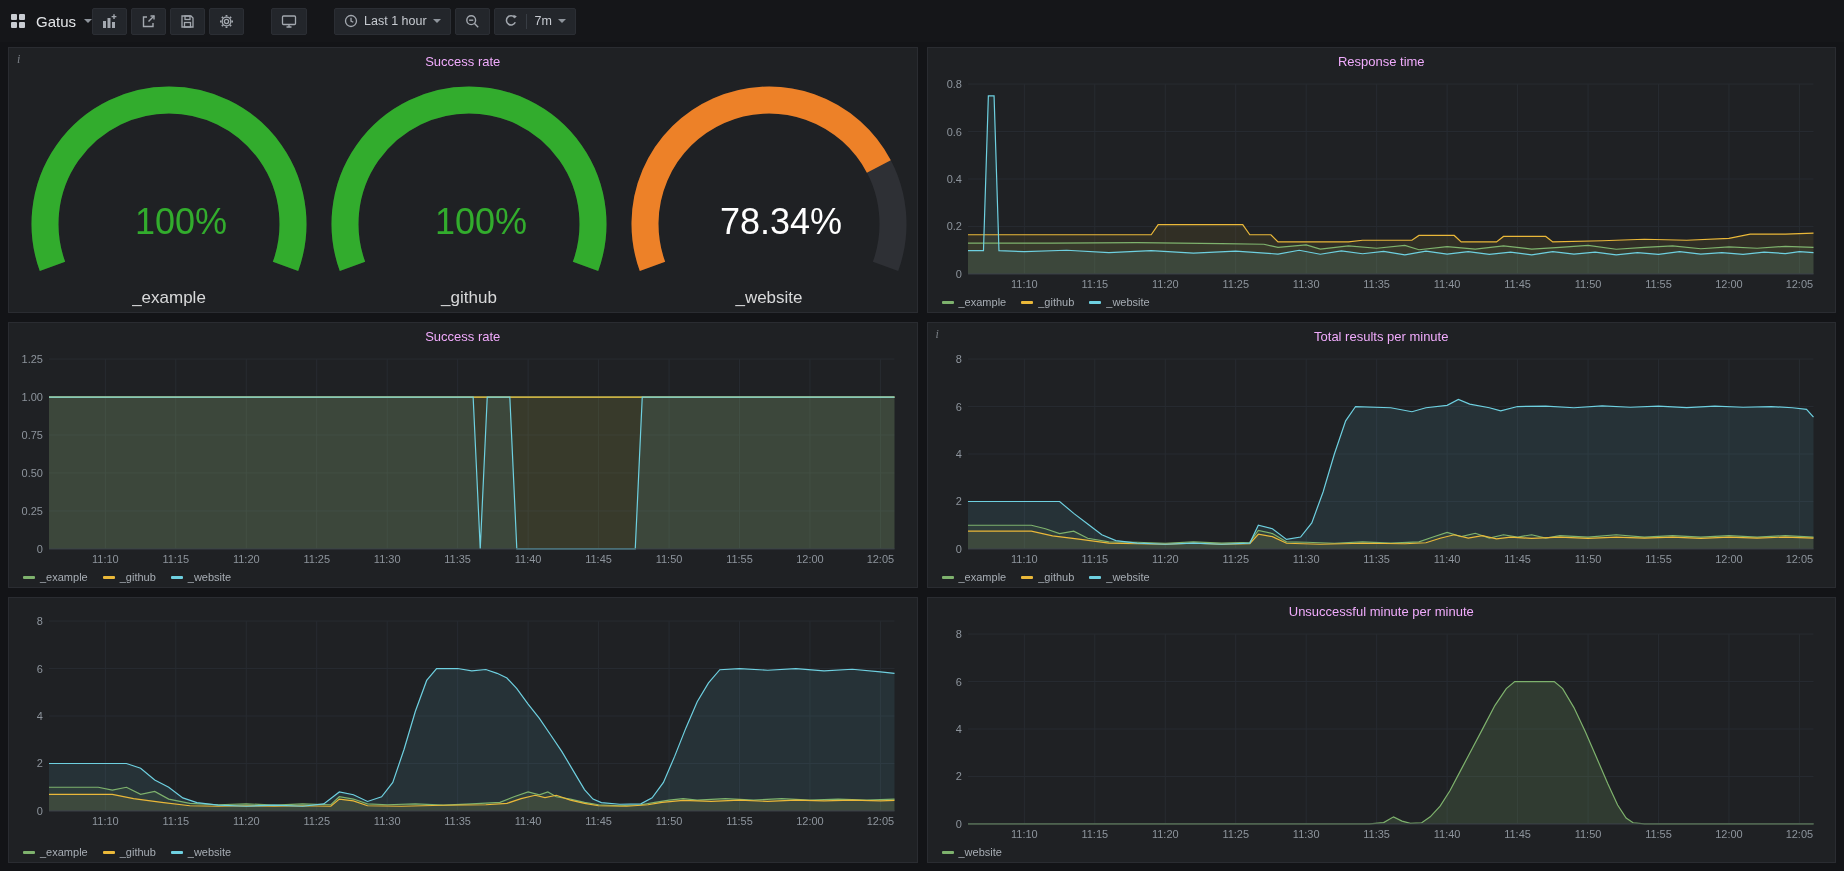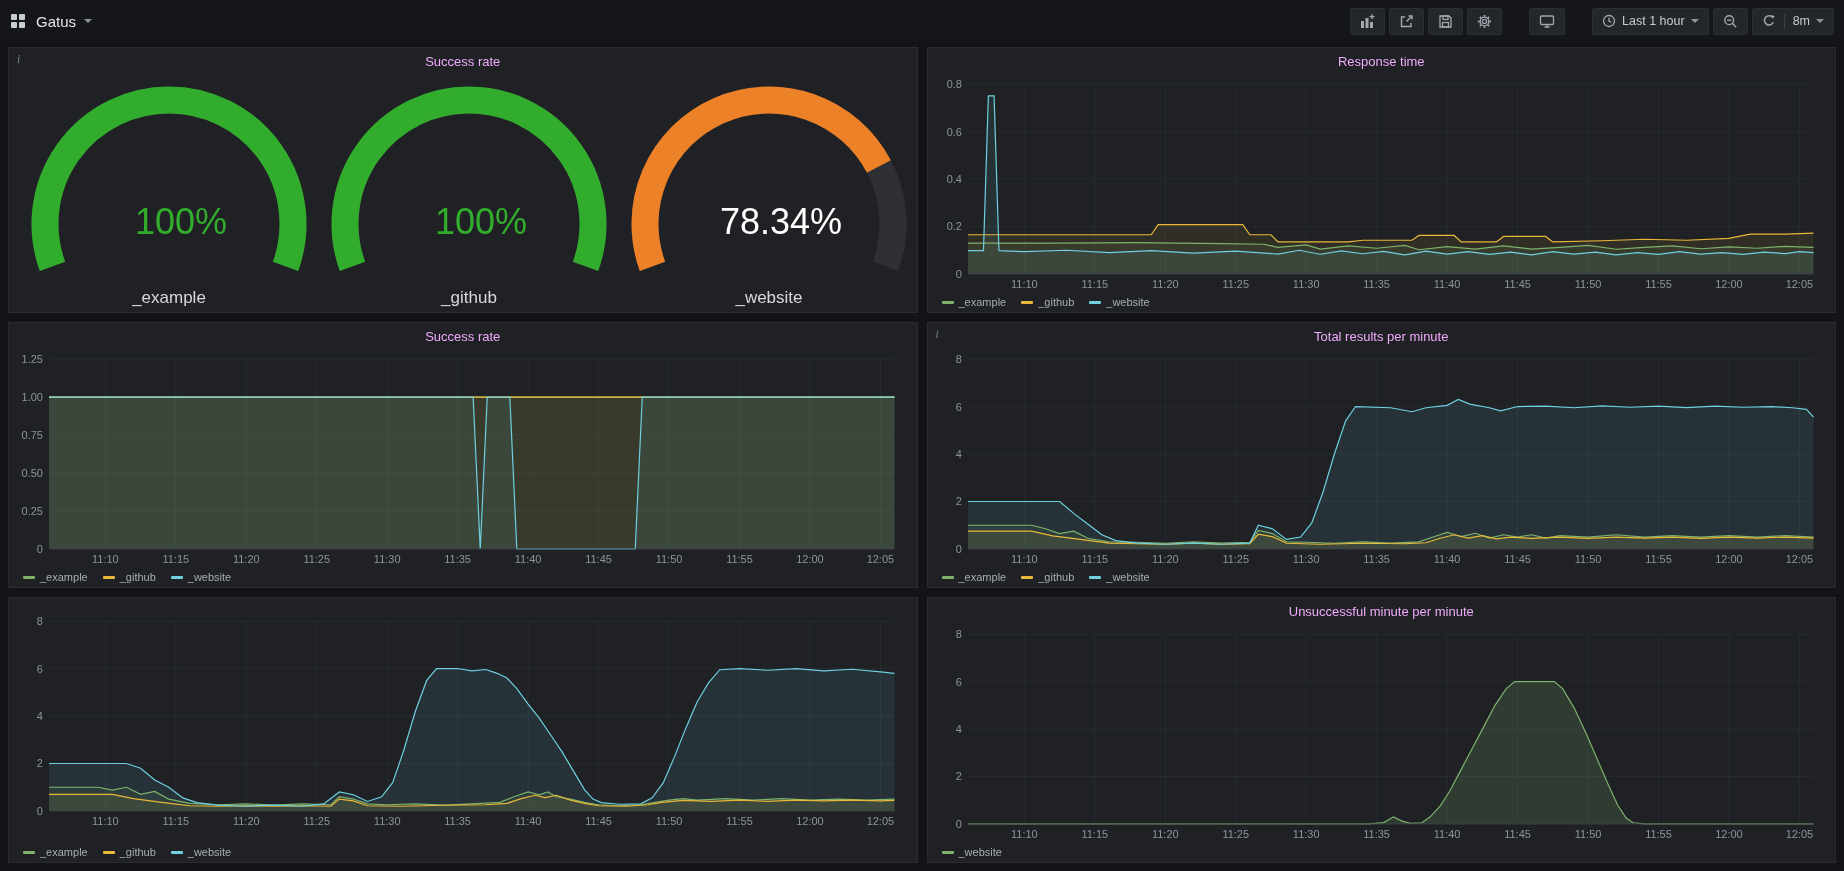--- a/index.html
+++ b/index.html
@@ -5,21 +5,21 @@
   *{box-sizing:border-box;margin:0;padding:0}
   html,body{width:1844px;height:871px}
   body{
     background:#131417;
     font-family:"Liberation Sans",sans-serif;
     color:#d8d9da;
     position:relative;
     overflow:hidden;
   }
   
-  .navbar{height:42px;display:flex;align-items:center;justify-content:space-between;padding:0 10px;background:#151619}
+  .navbar{height:42px;display:flex;align-items:center;padding:0 10px;background:#151619}
   .nav-left{display:flex;align-items:center;gap:10px}
   .nav-apps{display:flex;align-items:center;cursor:pointer}
   .nav-title-btn{display:flex;align-items:center;gap:8px;background:none;border:none;color:#e3e5e8;font-size:15px;font-weight:500;font-family:inherit;cursor:pointer}
   .caret{width:0;height:0;border-left:4px solid transparent;border-right:4px solid transparent;border-top:4px solid #8e949c;display:inline-block}
   .nav-right{display:flex;align-items:center;gap:4px}
   .nav-btn{display:flex;align-items:center;gap:6px;height:27px;padding:0 9px;background:#23262b;border:1px solid #2b2e34;border-radius:2px;color:#c7cbd1;font-size:12.5px;font-family:inherit;cursor:pointer}
   .nav-btn svg{display:block}
   .nav-sep-left{margin-left:23px}
   .btn-divider{width:1px;height:15px;background:#383d44;margin:0 2px}
   
@@ -131,21 +131,21 @@
       </span>
     </button>
     <button class="nav-btn">
       <span>
         <svg width="14" height="14" viewBox="0 0 14 14" fill="none" stroke="#a3a8af" stroke-width="1.5">
             <path d="M11.3 8.2 A4.6 4.6 0 1 1 10.6 3.4"></path>
             <polygon points="9.2,0.8 10.6,4.4 12.8,2.2" fill="#a3a8af" stroke="none"></polygon>
           </svg>
       </span>
       <span class="btn-divider"></span>
-      <span>8m</span>
+      <span>7m</span>
       <span class="caret"></span>
     </button>
   </div>
 </header>
 
 <main class="dash">
 
   <section class="panel">
     <div class="panel-header">
       <span class="panel-info">i</span>

